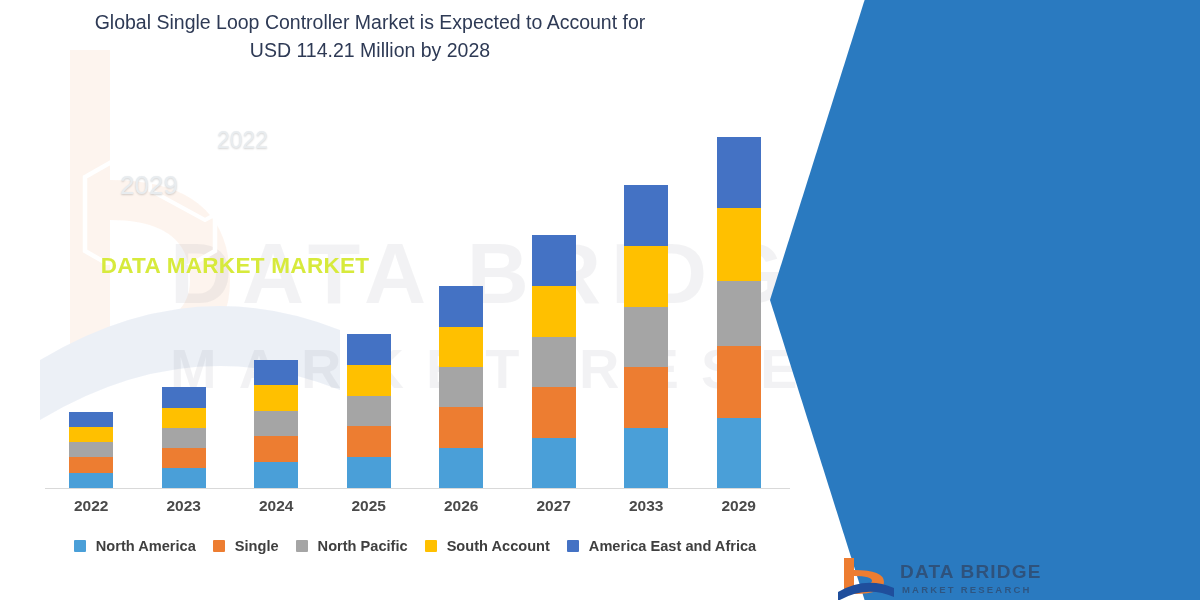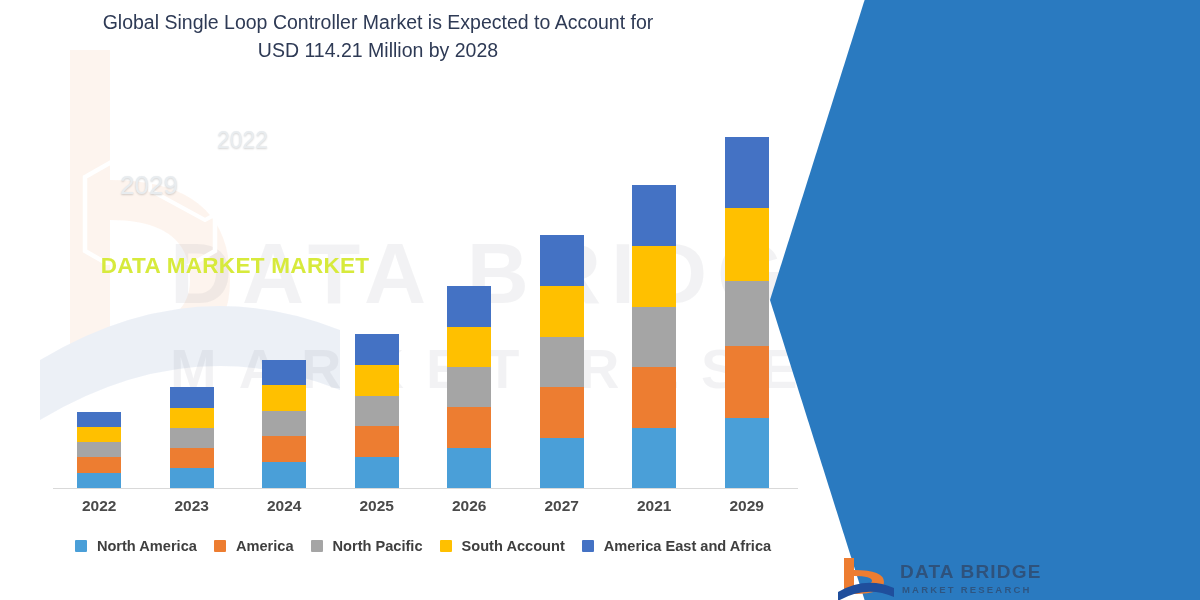--- a/index.html
+++ b/index.html
@@ -39,21 +39,21 @@
   }
   .wm-text .l2 {
     display: block;
     font-size: 56px;
     letter-spacing: 22px;
   }
 
   
   .chart-wrap {
     position: absolute;
-    left: 8px; top: 0;
+    left: 0; top: 0;
     width: 830px; height: 600px; padding-left: 8px;
   }
   .chart-title {
     position: absolute;
     left: 20px; top: 8px;
     width: 700px;
     text-align: center;
     font-size: 19.5px;
     line-height: 1.45;
     color: #2e3a55;
@@ -307,32 +307,32 @@
       <div class="axis-line"></div>
     </div>
 
     <div class="xlabels" id="xlabels">
         <div class="xlabel">2022</div>
         <div class="xlabel">2023</div>
         <div class="xlabel">2024</div>
         <div class="xlabel">2025</div>
         <div class="xlabel">2026</div>
         <div class="xlabel">2027</div>
-        <div class="xlabel">2021</div>
+        <div class="xlabel">2033</div>
         <div class="xlabel">2029</div>
       </div>
 
     <div class="legend" id="legend">
         <div class="legend-item">
           <span class="legend-swatch" style="background: rgb(74, 159, 216);"></span>
           <span class="legend-label">North America</span>
         </div>
         <div class="legend-item">
           <span class="legend-swatch" style="background: rgb(237, 125, 49);"></span>
-          <span class="legend-label">America</span>
+          <span class="legend-label">Single</span>
         </div>
         <div class="legend-item">
           <span class="legend-swatch" style="background: rgb(165, 165, 165);"></span>
           <span class="legend-label">North Pacific</span>
         </div>
         <div class="legend-item">
           <span class="legend-swatch" style="background: rgb(255, 192, 0);"></span>
           <span class="legend-label">South Account</span>
         </div>
         <div class="legend-item">

